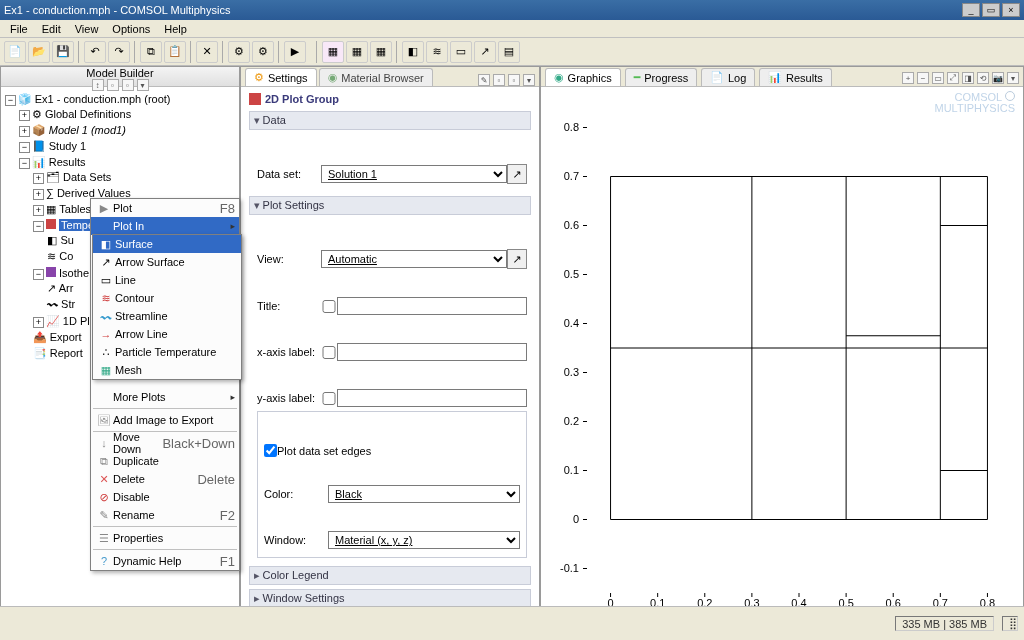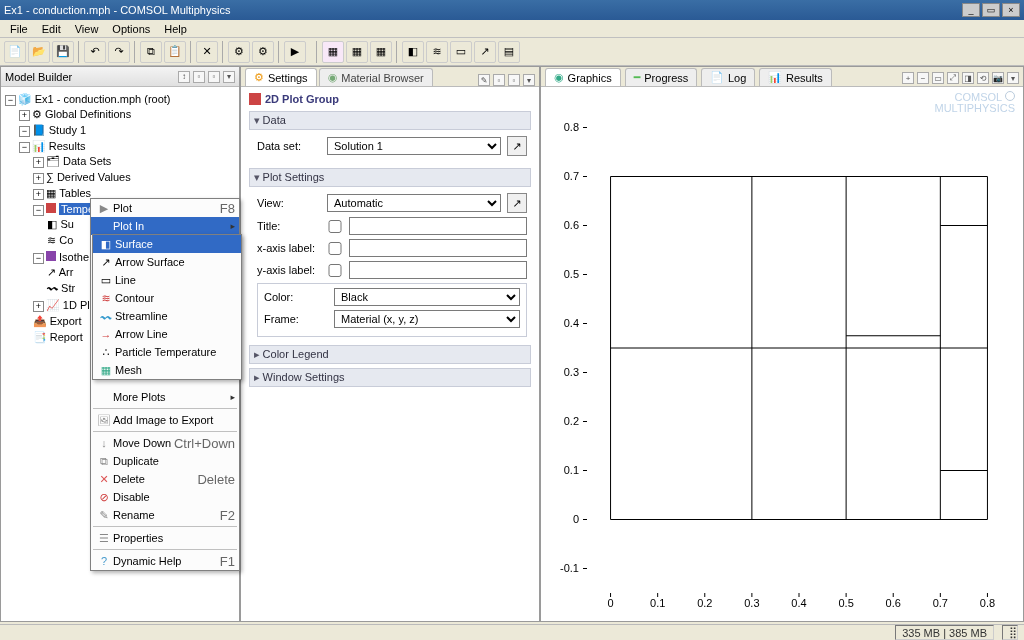--- a/index.html
+++ b/index.html
@@ -8,21 +8,21 @@
   .titlebar .title { font-weight: normal; }
   .titlebar .winbtns { display: flex; gap: 2px; }
   .titlebar .winbtn { width: 18px; height: 14px; background: #ccc; border: 1px solid #888; display:flex;align-items:center;justify-content:center;font-size:9px;color:#000;cursor:default;}
   .menubar { background:#ece9d8; height:18px; display:flex; align-items:center; padding:0 4px; gap:2px; border-bottom:1px solid #c0c0c0;}
   .menubar span { padding:1px 6px; }
   .toolbar { background:#ece9d8; height:28px; display:flex; align-items:center; padding:0 4px; gap:2px; border-bottom:1px solid #bbb;}
   .tbtn { width:22px; height:22px; background:#ece9d8; border:1px solid #ccc; border-radius:2px; display:flex;align-items:center;justify-content:center; }
   .sep { width:2px; height:22px; border-left:1px solid #aaa; margin:0 2px; }
   .workarea { display:flex; height:556px; }
   .panel { background:#fff; border:1px solid #9a9a9a; display:flex; flex-direction:column; }
-  .panel-titlebar { height:20px; background:linear-gradient(#f4f4f4,#e0e0e0); border-bottom:1px solid #bbb; display:flex; align-items:center; padding:0 4px; justify-content:space-between; }
+  .panel-titlebar { height:20px; background:linear-gradient(#f4f4f4,#e0e0e0); border-bottom:1px solid #bbb; display:flex; align-items:center; padding:0 4px; justify-content:space-between;flex-direction:column; }
   .panel-titlebar .icons { display:flex; gap:3px; }
   .pico { width:12px;height:12px;border:1px solid #aaa;background:#f7f7f7;display:flex;align-items:center;justify-content:center;font-size:8px;color:#555;}
   
   .tree { padding:4px 2px; overflow:auto; flex:1; line-height:14px; }
   .tree ul { list-style:none; padding-left:14px; }
   .tree li { white-space:nowrap; padding:1px 0; }
   .tree .exp { display:inline-block; width:11px; height:11px; border:1px solid #888; text-align:center; line-height:9px; font-size:9px; margin-right:2px; background:#fff; color:#000;}
   .tree .sel { background:#316ac5; color:#fff; padding:0 2px; }
   
   .ctxmenu { position:absolute; left:90px; top:198px; width:150px; background:#fcfcfc; border:1px solid #808080; box-shadow:2px 2px 4px rgba(0,0,0,.3); z-index:50;}
@@ -37,33 +37,33 @@
   .submenu .row.hl { background:#316ac5; color:#fff; }
   
   .settings-tabs { height:20px; display:flex; align-items:flex-end; background:#ece9d8; border-bottom:1px solid #bbb; padding:0 4px; gap:2px;}
   .tab { padding:2px 8px; background:#fff; border:1px solid #bbb; border-bottom:none; border-radius:3px 3px 0 0; display:flex; align-items:center; gap:4px;}
   .tab.inactive { background:#eee; color:#444;}
   .settings-body { flex:1; background:#fff; padding:6px 8px; overflow:auto; }
   .settings-body h2 { font-size:13px; font-weight:bold; color:#3a3a7a; margin-bottom:6px; display:flex; align-items:center; gap:4px;}
   .section-head { background:#e6e9f0; color:#334; font-weight:normal; padding:2px 4px; margin-top:4px; border:1px solid #c8ccd8;}
   .section-head .tw { color:#556;}
   .section-body { padding:6px 4px 4px 8px; }
-  .frow { display:flex; align-items:center; margin-bottom:4px; gap:6px;}
+  .frow { display:flex; align-items:center; margin-bottom:4px; gap:0;margin-top:28px;}
   .frow label { width:64px; }
-  .frow input[type=text], .frow select { flex:1; border:1px solid #7a7a7a; height:18px; padding:0 2px; background:#fff;}
+  .frow input[type=text], .frow select { flex:1; border:1px solid #7a7a7a; height:18px; padding:0 2px; background:#fff;text-decoration:underline;}
   .frow .ck { width:16px; }
   .sqbtn { width:20px; height:20px; border:1px solid #888; background:#f0f0f0; display:flex;align-items:center;justify-content:center; }
   .indent-group { border:1px solid #c8ccd8; padding:4px 6px; margin-top:2px;}
   
   .gtabs { height:20px; display:flex; align-items:flex-end; background:#ece9d8; border-bottom:1px solid #bbb; padding:0 4px; gap:4px;}
   .gtab { padding:2px 8px; background:#fff; border:1px solid #bbb; border-bottom:none; border-radius:3px 3px 0 0; display:flex; align-items:center; gap:4px;}
   .gtab.inactive { background:#eee; }
   .gbody { flex:1; background:#fff; position:relative; }
   .brand { position:absolute; top:4px; right:8px; color:#c0d4e8; font-size:10px; text-align:right; line-height:10px;}
-  .statusbar { position:absolute; bottom:0; left:0; right:0; height:16px; background:#ece9d8; border-top:1px solid #bbb; display:flex; justify-content:flex-end; align-items:center; padding:0 6px; gap:8px; color:#333;}
+  .statusbar { position:absolute; bottom:0; left:0; right:0; height:34px; background:#ece9d8; border-top:1px solid #bbb; display:flex; justify-content:flex-end; align-items:center; padding:0 6px; gap:8px; color:#333;}
   .statcell { border:1px inset #ccc; padding:0 6px; height:15px; display:flex; align-items:center;}
   svg { display:block; }
 </style>
 </head>
 <body>
 
 <div class="titlebar">
   <span class="title">Ex1 - conduction.mph - COMSOL Multiphysics</span>
   <div class="winbtns">
     <div class="winbtn">_</div>
@@ -119,20 +119,21 @@
         <div class="pico">▫</div>
         <div class="pico">▫</div>
         <div class="pico">▾</div>
       </div>
     </div>
     <div class="tree">
       <ul style="padding-left:2px;">
         <li><span class="exp">−</span>🧊 <span>Ex1 - conduction.mph (root)</span>
           <ul>
             <li><span class="exp">+</span>⚙ <span>Global Definitions</span></li>
+            <li><span class="exp">+</span>📦 <span style="font-style:italic">Model 1 (mod1)</span></li>
             <li><span class="exp">−</span>📘 <span>Study 1</span>
             </li>
             <li><span class="exp">−</span>📊 <span>Results</span>
               <ul>
                 <li><span class="exp">+</span>🗂 <span>Data Sets</span></li>
                 <li><span class="exp">+</span>∑ <span>Derived Values</span></li>
                 <li><span class="exp">+</span>▦ <span>Tables</span></li>
                 <li><span class="exp">−</span><span style="display:inline-block;width:10px;height:10px;background:#c44;"></span> <span class="sel">Temperature (ht)</span>
                   <ul>
                     <li>◧ <span>Su</span></li>
@@ -206,25 +207,29 @@
           <input type="checkbox" class="ck" style="">
           <input type="text" style="">
         </div>
         <div class="frow">
           <label>y-axis label:</label>
           <input type="checkbox" class="ck" style="">
           <input type="text" style="">
         </div>
         <div class="indent-group">
           <div class="frow">
+              <input type="checkbox" checked="" style="">
+              <span>Plot data set edges</span>
+            </div>
+          <div class="frow">
             <label>Color:</label>
             <select><option>Black</option></select>
           </div>
           <div class="frow">
-            <label>Frame:</label>
+            <label>Window:</label>
             <select><option>Material  (x, y, z)</option></select>
           </div>
         </div>
       </div>
 
       <div class="section-head"><span class="tw">▸ </span><span>Color Legend</span></div>
       <div class="section-head"><span class="tw">▸ </span><span>Window Settings</span></div>
     </div>
   </div>
 
@@ -340,21 +345,21 @@
     </div>
   <div class="div"></div>
   <div class="row">
       <span class="mi">🖼</span>
       <span class="lbl">Add Image to Export</span>
     </div>
   <div class="div"></div>
   <div class="row">
       <span class="mi">↓</span>
       <span class="lbl">Move Down</span>
-      <span class="sc">Ctrl+Down</span>
+      <span class="sc">Black+Down</span>
     </div>
   <div class="row">
       <span class="mi">⧉</span>
       <span class="lbl">Duplicate</span>
     </div>
   <div class="row">
       <span class="mi" style="color:#d55;">✕</span>
       <span class="lbl">Delete</span>
       <span class="sc">Delete</span>
     </div>

